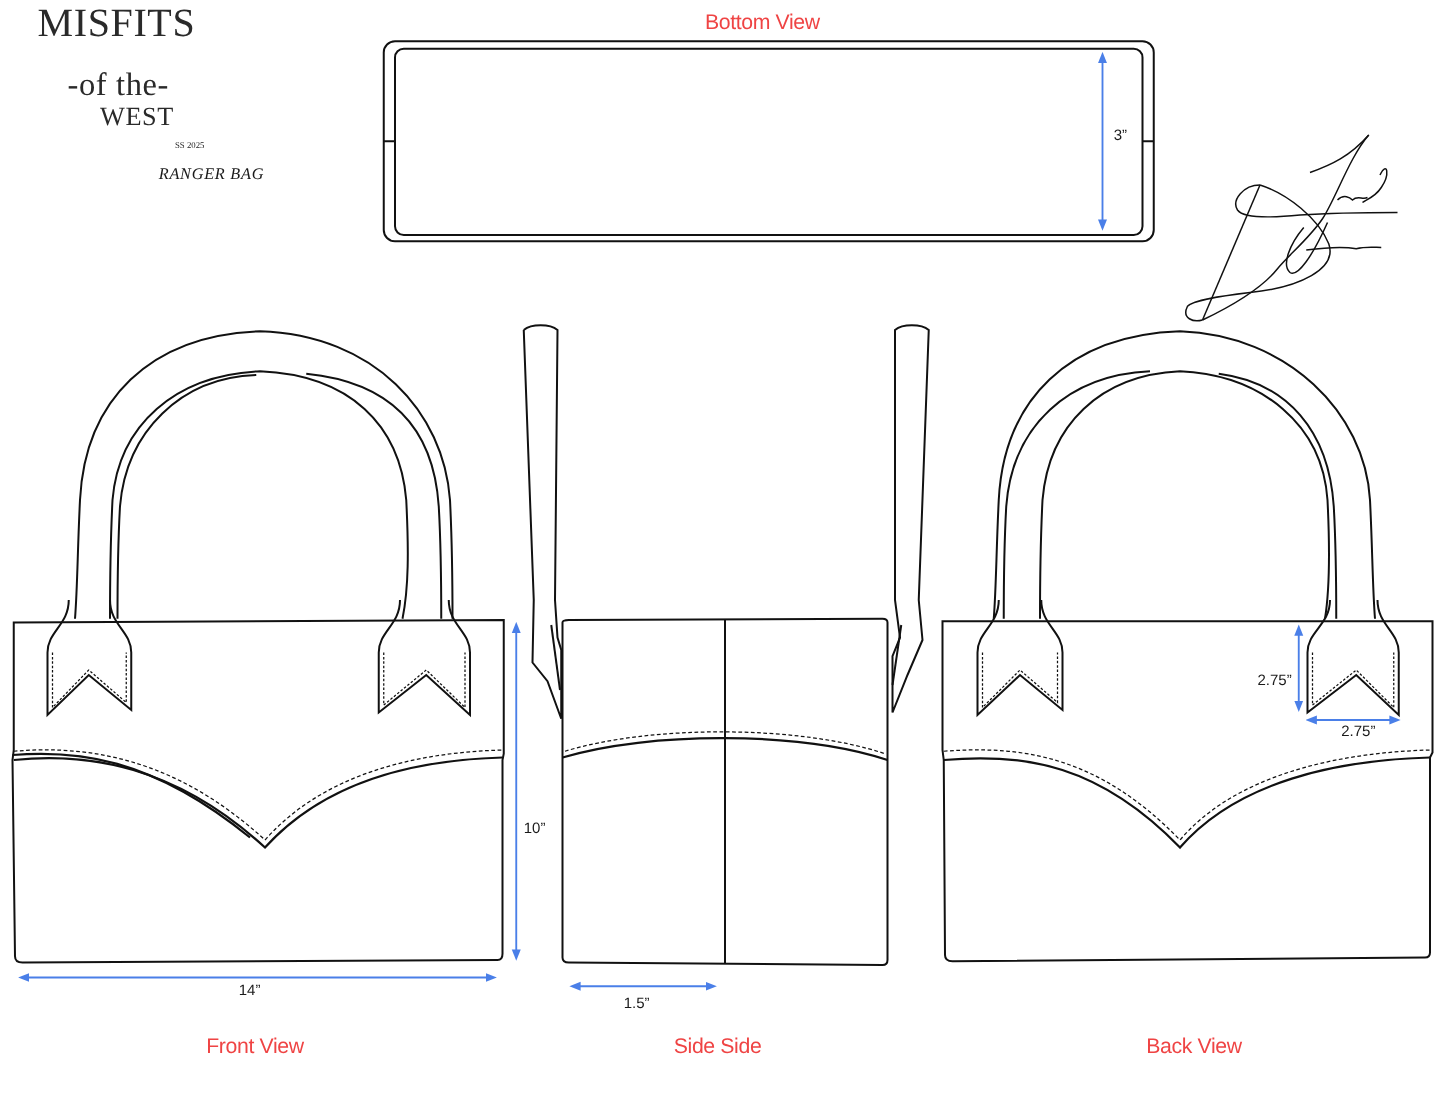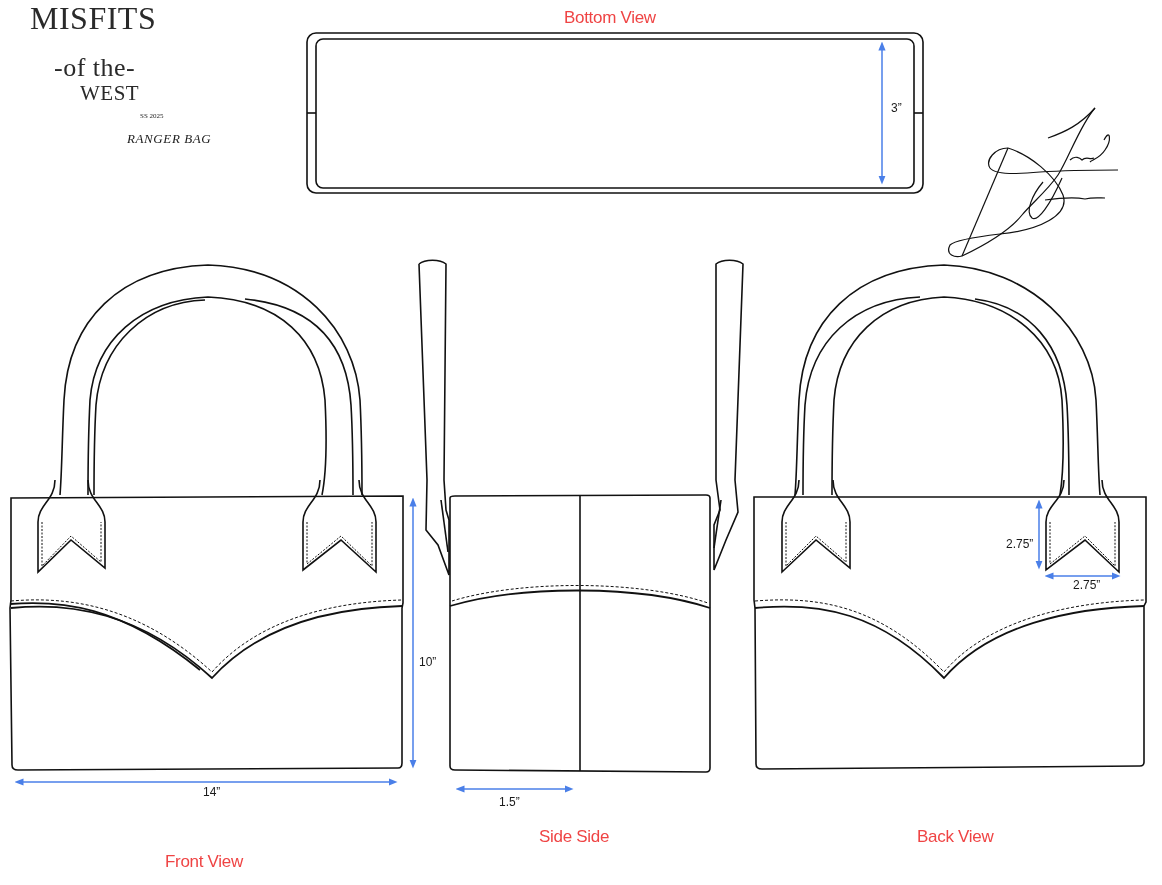--- a/index.html
+++ b/index.html
@@ -103,22 +103,22 @@
   <line x1="1049" y1="576" x2="1116" y2="576" stroke="#4a7fe8" stroke-width="1.5" marker-start="url(#arr)" marker-end="url(#arr)"></line>
 </svg>
 
 <div class="brand brand-line1">MISFITS</div>
 <div class="brand brand-line2">-of the-</div>
 <div class="brand brand-line3">WEST</div>
 <div class="season">SS 2025</div>
 <div class="product">RANGER BAG</div>
 
 <div class="view-label" style="left:564px; top:8px;">Bottom View</div>
-<div class="view-label" style="left:165px; top:827px;margin-top:25px;">Front View</div>
+<div class="view-label" style="left:165px; top:827px;">Front View</div>
 <div class="view-label" style="left:539px; top:827px;">Side Side</div>
 <div class="view-label" style="left:917px; top:827px;text-align:right;">Back View</div>
 
 <div class="dim-label" style="left:891px; top:101px;">3”</div>
 <div class="dim-label" style="left:419px; top:625px;margin-top:30px;">10”</div>
-<div class="dim-label" style="left:191px; top:785px;margin-left:12px;">14”</div>
+<div class="dim-label" style="left:191px; top:785px;">14”</div>
 <div class="dim-label" style="left:499px; top:795px;">1.5”</div>
 <div class="dim-label" style="left:1006px; top:537px;">2.75”</div>
 <div class="dim-label" style="left:1073px; top:578px;">2.75”</div>
 
 </body></html>

